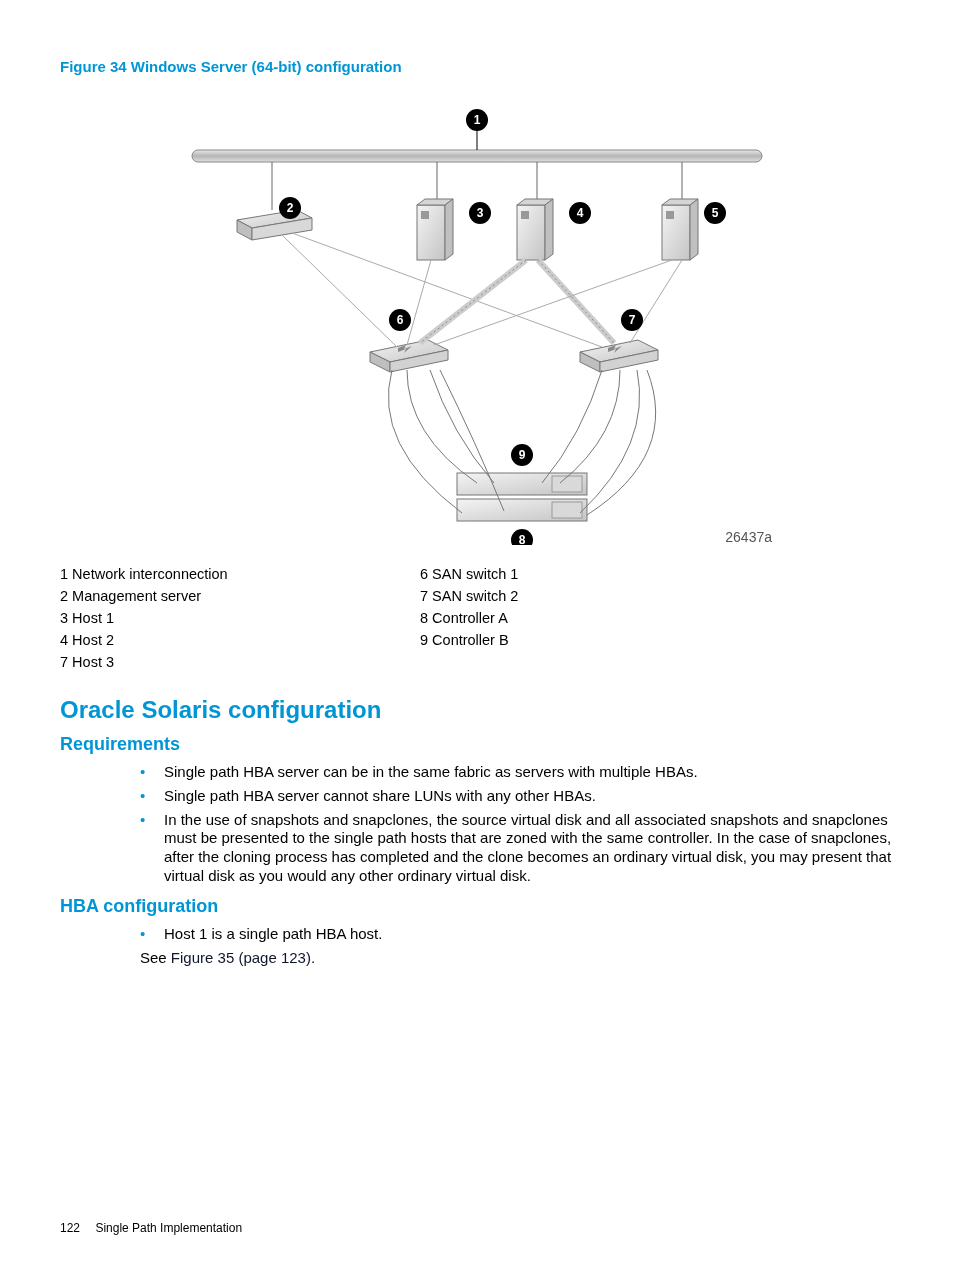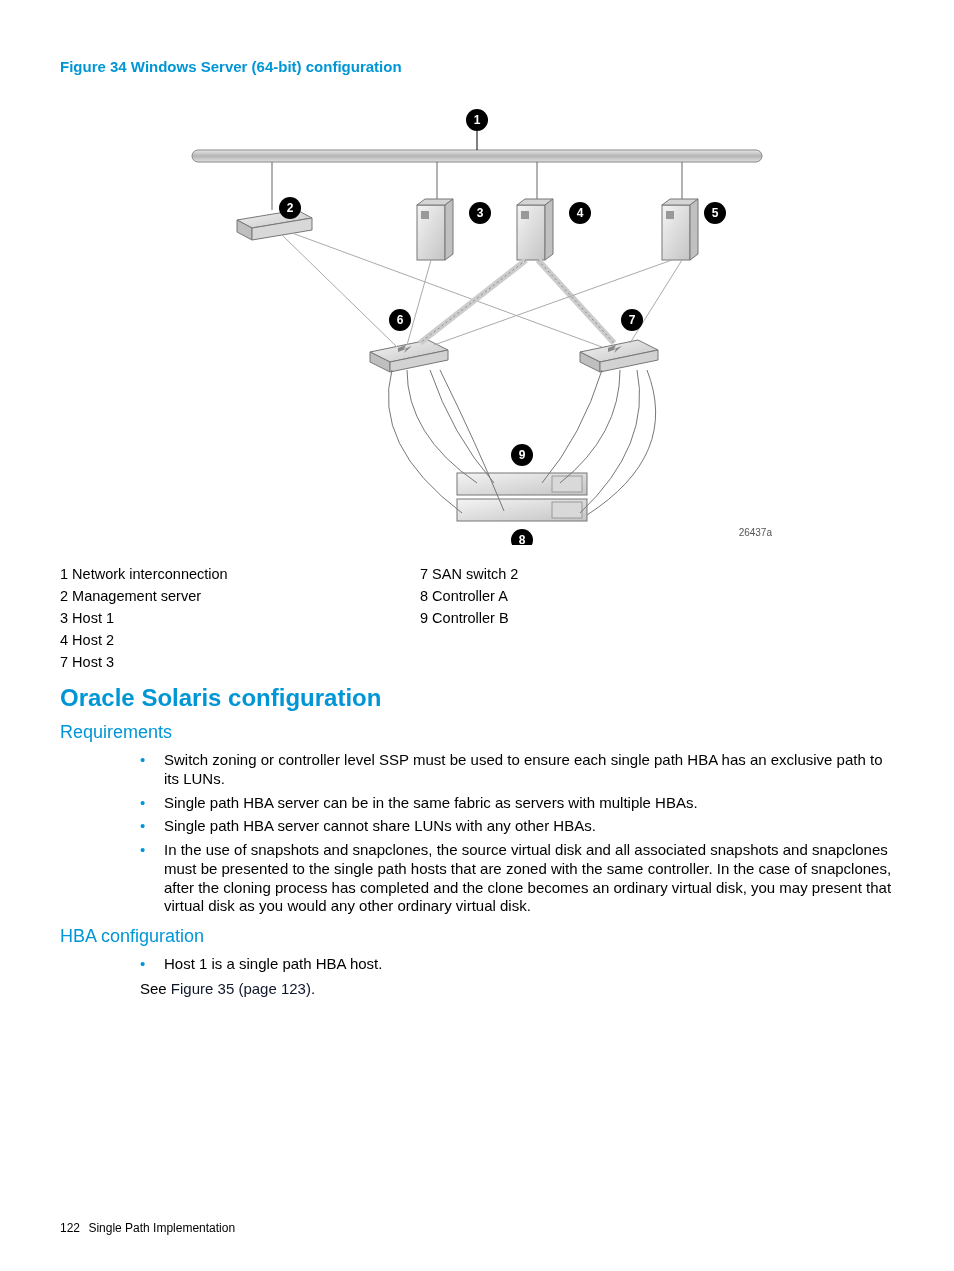--- a/index.html
+++ b/index.html
@@ -23,47 +23,47 @@
     margin-bottom: 10px;
   }
   .diagram-container {
     width: 590px;
     margin: 0 auto 15px auto;
     position: relative;
   }
   .diagram-ref {
     position: absolute;
     right: 0;
-    bottom: 7px;
-    font-size: 10px;
+    bottom: 0;
+    font-size: 14px;
     color: #555;
   }
   .legend {
     display: flex;
-    margin: 10px 0 8px 0;
+    margin: 10px 0 20px 0;
     font-size: 14.5px;
   }
   .legend-col {
     flex: 0 0 360px;
   }
   .legend-col2 {
     flex: 1;
   }
   .legend-item {
     margin: 6px 0;
   }
   h2.section {
     color: #0096d6;
     font-weight: bold;
     font-size: 24px;
     margin: 8px 0 8px 0;
   }
   h3.subsection {
     color: #0096d6;
-    font-weight: normal;
+    font-weight: bold;
     font-size: 18px;
     margin: 10px 0 8px 0;
   }
   ul.bullets {
     list-style: none;
     padding: 0 0 0 80px;
     margin: 4px 0;
   }
   ul.bullets li {
     position: relative;
@@ -87,21 +87,21 @@
   .link {
     color: #0f172a;
   }
   .footer {
     position: absolute;
     bottom: 36px;
     left: 60px;
     font-size: 12px;
   }
   .footer .pagenum {
-    margin-right: 5px;
+    margin-right: 12px;
   }
 
   
   svg.net-diagram {
     display: block;
     width: 100%;
     height: auto;
   }
 </style>
 </head>
@@ -225,31 +225,31 @@
 
   <div class="legend">
     <div class="legend-col">
       <div class="legend-item">1 Network interconnection</div>
       <div class="legend-item">2 Management server</div>
       <div class="legend-item">3 Host 1</div>
       <div class="legend-item">4 Host 2</div>
       <div class="legend-item">7 Host 3</div>
     </div>
     <div class="legend-col2">
+      <div class="legend-item">6 SAN switch 1</div>
       <div class="legend-item">7 SAN switch 2</div>
       <div class="legend-item">8 Controller A</div>
       <div class="legend-item">9 Controller B</div>
     </div>
   </div>
 
   <h2 class="section">Oracle Solaris configuration</h2>
 
   <h3 class="subsection">Requirements</h3>
   <ul class="bullets">
-    <li>Switch zoning or controller level SSP must be used to ensure each single path HBA has an exclusive path to its LUNs.</li>
     <li>Single path HBA server can be in the same fabric as servers with multiple HBAs.</li>
     <li>Single path HBA server cannot share LUNs with any other HBAs.</li>
     <li>In the use of snapshots and snapclones, the source virtual disk and all associated snapshots and snapclones must be presented to the single path hosts that are zoned with the same controller. In the case of snapclones, after the cloning process has completed and the clone becomes an ordinary virtual disk, you may present that virtual disk as you would any other ordinary virtual disk.</li>
   </ul>
 
   <h3 class="subsection">HBA configuration</h3>
   <ul class="bullets">
     <li>Host 1 is a single path HBA host.</li>
   </ul>
   <div class="see-line">

